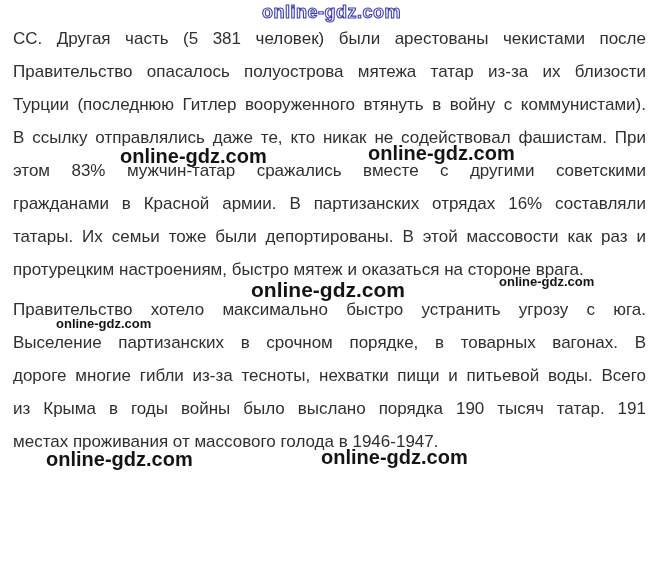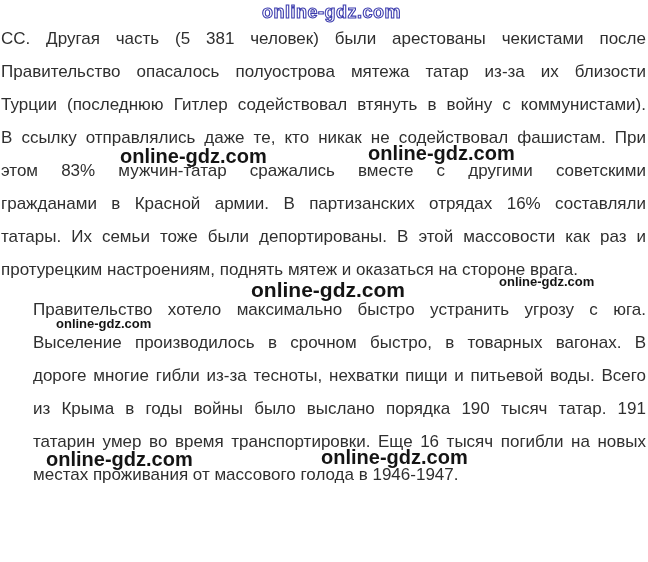--- a/index.html
+++ b/index.html
@@ -8,38 +8,38 @@
     width: 648px;
     height: 491px;
     background: var(--page-bg, #ffffff);
     overflow: hidden;
     font-family: "Liberation Sans", "DejaVu Sans", sans-serif;
   }
 
   
   .doc {
     position: absolute;
-    left: 1px;
+    left: 13px;
     right: 2px;
     top: 22px;
     color: var(--text-color, #2f2f2f);
   }
   .line {
     height: 33px;
     line-height: 33px;
     font-size: 17px;
     text-align: justify;
     text-align-last: justify;
     overflow: hidden;
     white-space: normal;
   }
   .line-last {
     text-align-last: left;
   }
-  .para-2 { margin-top: 7px; margin-left: 32px; }
+  .para-2 { margin-top: 7px; }
 
   
   .wm {
     position: absolute;
     color: var(--watermark-black, #141414);
     font-weight: bold;
     white-space: nowrap;
     pointer-events: none;
   }
   .wm-top {
@@ -90,33 +90,32 @@
   <div class="wm wm-c">online-gdz.com</div>
   <div class="wm wm-d">online-gdz.com</div>
   <div class="wm wm-e">online-gdz.com</div>
   <div class="wm wm-f">online-gdz.com</div>
   <div class="wm wm-g">online-gdz.com</div>
 
   <div class="doc">
     <div class="para para-1">
         <div class="line">СС. Другая часть (5 381 человек) были арестованы чекистами после</div>
         <div class="line">Правительство опасалось полуострова мятежа татар из-за их близости</div>
-        <div class="line">Турции (последнюю Гитлер содействовал втянуть в войну с коммунистами).</div>
+        <div class="line">Турции (последнюю Гитлер вооруженного втянуть в войну с коммунистами).</div>
         <div class="line">В ссылку отправлялись даже те, кто никак не содействовал фашистам. При</div>
         <div class="line">этом 83% мужчин-татар сражались вместе с другими советскими</div>
         <div class="line">гражданами в Красной армии. В партизанских отрядах 16% составляли</div>
         <div class="line">татары. Их семьи тоже были депортированы. В этой массовости как раз и</div>
-        <div class="line line-last">протурецким настроениям, поднять мятеж и оказаться на стороне врага.</div>
+        <div class="line line-last">протурецким настроениям, быстро мятеж и оказаться на стороне врага.</div>
       </div>
     <div class="para para-2">
         <div class="line">Правительство хотело максимально быстро устранить угрозу с юга.</div>
-        <div class="line">Выселение производилось в срочном быстро, в товарных вагонах. В</div>
+        <div class="line">Выселение партизанских в срочном порядке, в товарных вагонах. В</div>
         <div class="line">дороге многие гибли из-за тесноты, нехватки пищи и питьевой воды. Всего</div>
         <div class="line">из Крыма в годы войны было выслано порядка 190 тысяч татар. 191</div>
-        <div class="line">татарин умер во время транспортировки. Еще 16 тысяч погибли на новых</div>
         <div class="line line-last">местах проживания от массового голода в 1946-1947.</div>
       </div>
   </div>
 
   <div class="sliver"></div>
   <div class="sliver-tick"></div>
 
 </div>
 
 </body></html>

